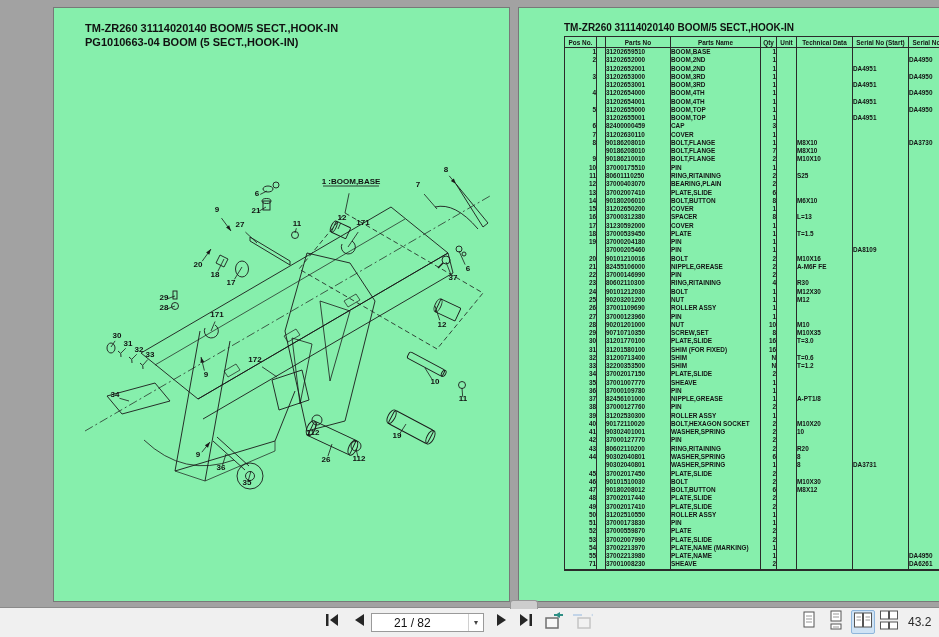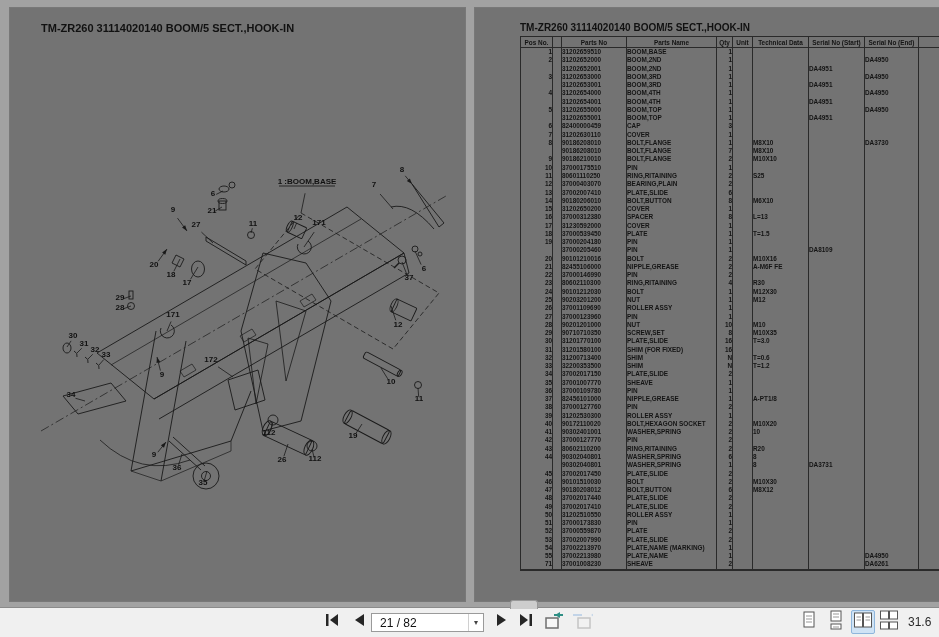--- a/index.html
+++ b/index.html
@@ -1,49 +1,50 @@
 <!DOCTYPE html>
 <html><head>
 <meta charset="utf-8">
 <style>
   html,body{margin:0;padding:0;}
   body{width:939px;height:637px;position:relative;overflow:hidden;background:#a2a2a2;
        font-family:"Liberation Sans",sans-serif;}
   
-  .page{position:absolute;top:7px;height:595px;background:#737373;border:1px solid #787878;box-sizing:border-box;}
+  .page{position:absolute;top:7px;height:595px;background:#86efac;border:1px solid #787878;box-sizing:border-box;margin-left:44px;}
   #left-page{left:9px;width:457px;}
   #right-page{left:474px;width:530px;border-right:none;}
   .lp-title{position:absolute;left:31px;top:13px;font-size:11px;font-weight:bold;color:#111;line-height:14px;white-space:nowrap;}
   #diagram-svg{position:absolute;left:0;top:0;}
   
   .rp-title{position:absolute;left:45px;top:14px;font-size:10px;font-weight:bold;color:#111;white-space:nowrap;}
   table.parts{position:absolute;left:45px;top:28px;border-collapse:collapse;table-layout:fixed;
       font-size:6.4px;font-weight:bold;color:#141414;border:1px solid #2a2a2a;border-bottom:2px solid #2a2a2a;}
   table.parts th{border:1px solid #2a2a2a;height:10px;padding:0;text-align:center;font-size:6.4px;white-space:nowrap;overflow:hidden;}
   table.parts td{border-left:1px solid #2a2a2a;border-right:1px solid #2a2a2a;border-top:none;border-bottom:none;
       height:8.27px;line-height:8.27px;padding:0;white-space:nowrap;overflow:hidden;}
   td.ta-r{text-align:right;padding-right:3px;}
   td.ta-l{text-align:left;padding-left:2px;}
   .page-num{position:absolute;left:45px;top:564px;width:400px;text-align:right;font-size:8px;font-weight:bold;color:#111;}
   
   #toolbar{position:absolute;left:0;bottom:0;width:939px;height:29px;background:#f0f0f0;border-top:1px solid #8a8a8a;}
   #toolbar-notch{position:absolute;left:510px;top:-8px;width:26px;height:8px;background:#cdcdcd;border:1px solid #979797;border-bottom:none;border-radius:3px 3px 0 0;}
   .tb-btn{position:absolute;top:2px;width:24px;height:24px;display:flex;align-items:center;justify-content:center;cursor:pointer;border:1px solid transparent;border-radius:2px;box-sizing:border-box;}
   .tb-btn.selected{background:#cfe3f5;border-color:#8fb6dc;}
   #page-box{position:absolute;left:371px;top:5px;width:113px;height:19px;background:#fff;border:1px solid #9a9a9a;box-sizing:border-box;display:flex;align-items:center;cursor:text;}
-  #page-box .pg-text{flex:1;padding-left:8px;font-size:12px;color:#111;}
+  #page-box .pg-text{flex:1;padding-left:22px;font-size:12px;color:#111;}
   #page-box .caret{width:14px;height:100%;display:flex;align-items:center;justify-content:center;font-size:8px;color:#444;border-left:1px solid #d0d0d0;cursor:pointer;}
   #zoom-text{position:absolute;left:908px;top:7px;font-size:12px;color:#2a2a2a;white-space:nowrap;}
 </style>
 </head>
 <body>
 
 <div class="page" id="left-page">
   <div class="lp-title">
     <div>TM-ZR260 31114020140 BOOM/5 SECT.,HOOK-IN</div>
+    <div>PG1010663-04 BOOM (5 SECT.,HOOK-IN)</div>
   </div>
   <svg id="diagram-svg" width="457" height="595" viewBox="0 0 457 595">
     <g stroke="#1a1a1a" fill="none" stroke-width="0.9">
       <path d="M31,423 L436,188" stroke-dasharray="9 3 2 3" stroke-width="0.7"></path>
       <path d="M291,205 L429,285 L383,341 L245,261 Z" stroke-dasharray="5 3" stroke-width="0.8"></path>
       <path d="M87,345 L337,199 L394,245 L144,391 Z"></path>
       <path d="M144,391 L394,245 L399,265 L149,411"></path>
       <path d="M101,357 L351,211" stroke-width="0.7"></path>
       <path d="M170,363 l12,-7 l4,6 l-12,7 Z" stroke-width="0.7"></path>
       <path d="M230,328 l12,-7 l4,6 l-12,7 Z" stroke-width="0.7"></path>
@@ -1066,14 +1067,14 @@
   <div class="tb-btn" style="left:877px">
     <span>
       <svg width="22" height="22" viewBox="0 0 22 22">
           <rect x="2.5" y="2" width="8" height="8" fill="#fff" stroke="#555"></rect>
           <rect x="11.5" y="2" width="8" height="8" fill="#fff" stroke="#555"></rect>
           <rect x="2.5" y="13" width="8" height="7" fill="#fff" stroke="#555"></rect>
           <rect x="11.5" y="13" width="8" height="7" fill="#fff" stroke="#555"></rect>
         </svg>
     </span>
   </div>
-  <div id="zoom-text">31.6</div>
+  <div id="zoom-text">43.2</div>
 </div>
 
 </body></html>

